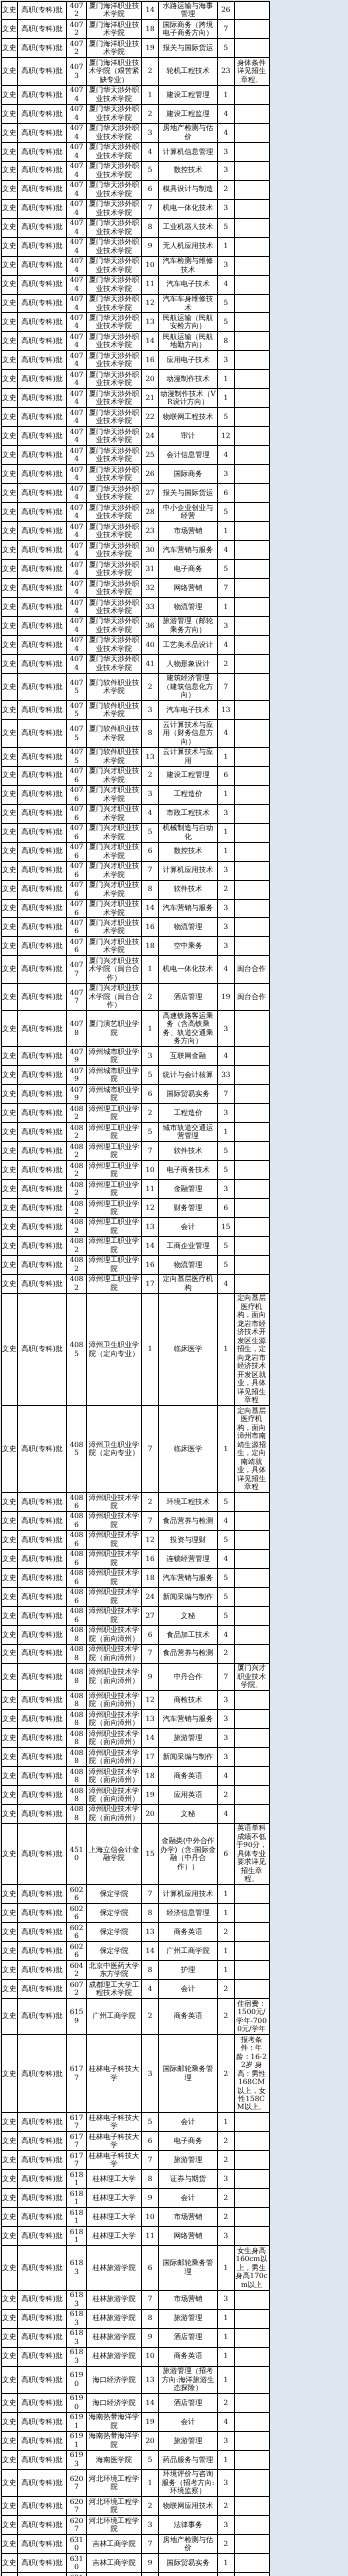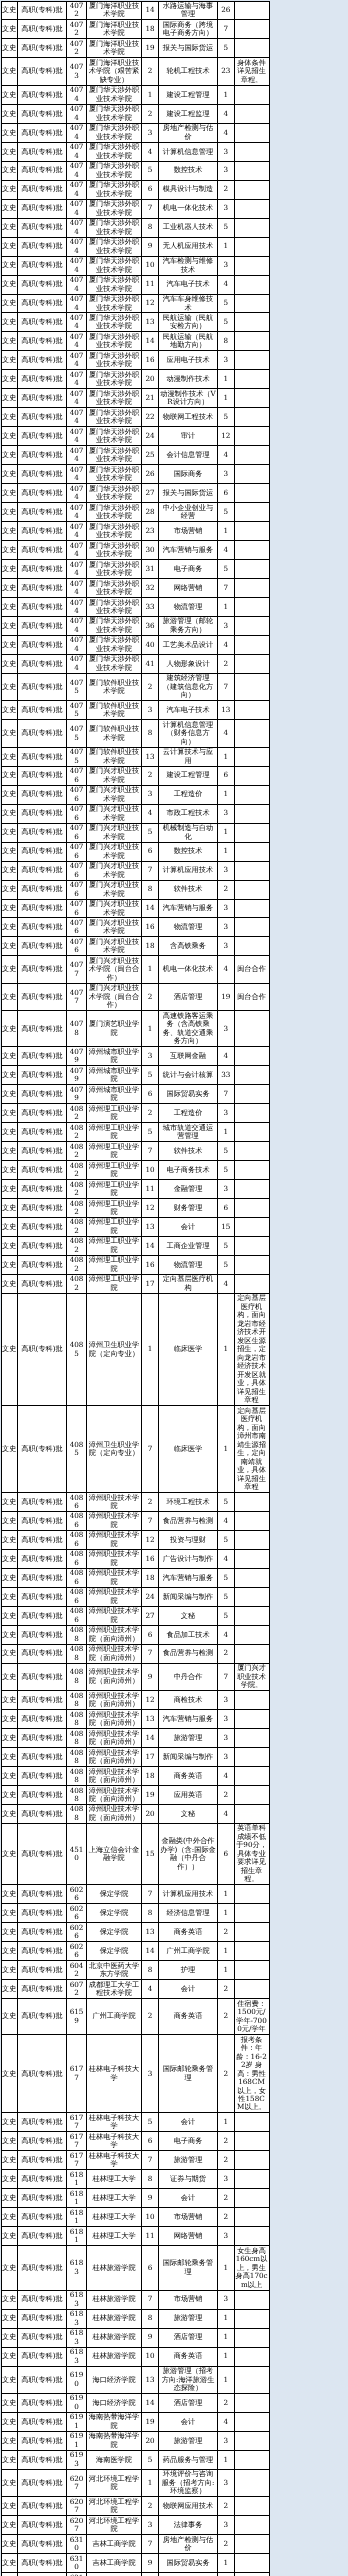--- a/index.html
+++ b/index.html
@@ -412,21 +412,21 @@
           <td>汽车电子技术</td>
           <td>13</td>
           <td></td>
         </tr>
         <tr>
           <td>文史</td>
           <td>高职(专科)批</td>
           <td>4075</td>
           <td>厦门软件职业技术学院</td>
           <td>8</td>
-          <td>计算机信息管理（财务信息方向）</td>
+          <td>云计算技术与应用（财务信息方向）</td>
           <td>4</td>
           <td></td>
         </tr>
         <tr>
           <td>文史</td>
           <td>高职(专科)批</td>
           <td>4075</td>
           <td>厦门软件职业技术学院</td>
           <td>13</td>
           <td>云计算技术与应用</td>
@@ -522,21 +522,21 @@
           <td>物流管理</td>
           <td>3</td>
           <td></td>
         </tr>
         <tr>
           <td>文史</td>
           <td>高职(专科)批</td>
           <td>4076</td>
           <td>厦门兴才职业技术学院</td>
           <td>18</td>
-          <td>含高铁乘务</td>
+          <td>空中乘务</td>
           <td>3</td>
           <td></td>
         </tr>
         <tr>
           <td>文史</td>
           <td>高职(专科)批</td>
           <td>4077</td>
           <td>厦门兴才职业技术学院（闽台合作）</td>
           <td>1</td>
           <td>机电一体化技术</td>
@@ -742,21 +742,21 @@
           <td>投资与理财</td>
           <td>5</td>
           <td></td>
         </tr>
         <tr>
           <td>文史</td>
           <td>高职(专科)批</td>
           <td>4086</td>
           <td>漳州职业技术学院</td>
           <td>16</td>
-          <td>广告设计与制作</td>
+          <td>连锁经营管理</td>
           <td>4</td>
           <td></td>
         </tr>
         <tr>
           <td>文史</td>
           <td>高职(专科)批</td>
           <td>4086</td>
           <td>漳州职业技术学院</td>
           <td>18</td>
           <td>汽车营销与服务</td>

